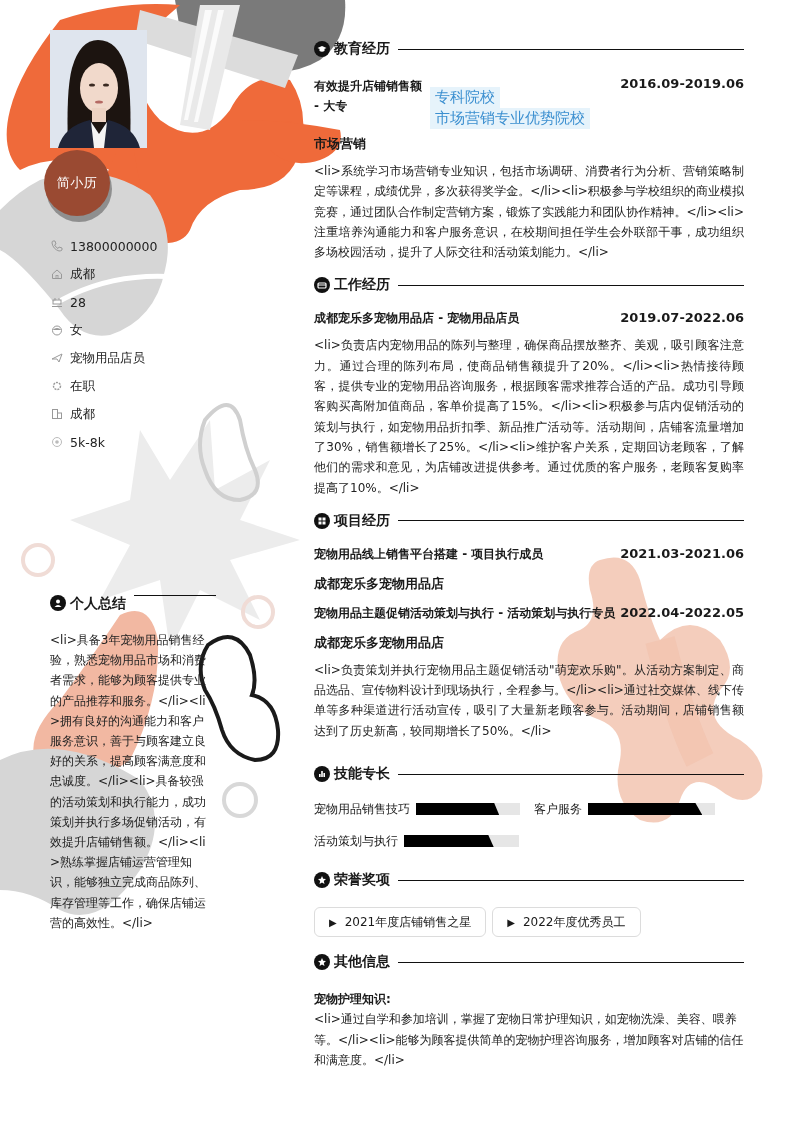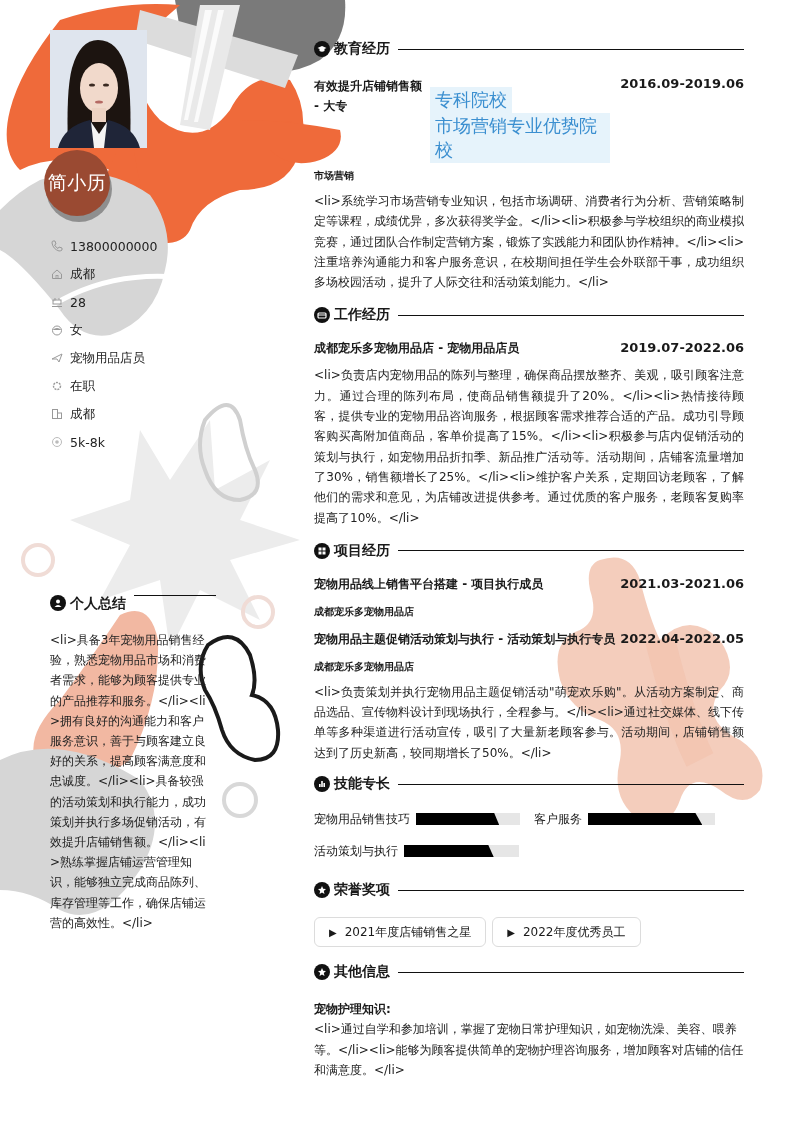--- a/index.html
+++ b/index.html
@@ -5,45 +5,45 @@
   * { margin: 0; padding: 0; box-sizing: border-box; }
   html, body { width: 794px; height: 1136px; overflow: hidden; background: #ffffff; }
   body { font-family: "DejaVu Sans", "Liberation Sans", sans-serif; color: #1a1a1a; position: relative; }
   .bg { position: absolute; left: 0; top: 0; width: 794px; height: 1136px; z-index: 0; }
   .page { position: absolute; left: 0; top: 0; width: 794px; height: 1136px; z-index: 1; }
 
   
   .sidebar { position: absolute; left: 0; top: 0; width: 270px; height: 1136px; }
   .photo { position: absolute; left: 50px; top: 30px; width: 97px; height: 118px; background: #dde3ec; overflow: hidden; }
   .name-circle { position: absolute; left: 44px; top: 150px; width: 66px; height: 66px; border-radius: 50%; background: #9a4a32; box-shadow: 2px 6px 0 #8f8f8f; display: flex; align-items: center; justify-content: center; }
-  .name-circle span { color: #ffffff; font-size: 19px; letter-spacing: 0.5px; }
+  .name-circle span { color: #ffffff; font-size: 13px; letter-spacing: 0.5px; }
   .info-list { position: absolute; left: 50px; top: 232px; text-align: center; }
   .info-item { display: flex; align-items: center; height: 28px; font-size: 12.5px; color: #222; }
   .info-item .ic { width: 14px; height: 14px; margin-right: 6px; color: #999; display: inline-flex; align-items: center; justify-content: center; }
   .info-item .ic svg { width: 12px; height: 12px; }
 
   .sum-title { position: absolute; left: 50px; top: 595px; display: flex; align-items: flex-start; width: 166px; }
   .sum-title .title { font-size: 14px; font-weight: bold; margin-left: 4px; white-space: nowrap; }
   .sum-title .line { flex: 1; height: 1px; background: #111; margin-left: 8px; }
   .sum-text { position: absolute; left: 50px; top: 630px; width: 164px; font-size: 12px; line-height: 20.2px; color: #222; word-break: break-all; }
 
   
   .main { position: absolute; left: 314px; top: 36px; width: 430px; }
   .sec-head { display: flex; align-items: center; height: 26px; }
   .sec-head .title { font-size: 14px; font-weight: bold; margin-left: 4px; white-space: nowrap; }
   .sec-head .line { flex: 1; height: 1px; background: #111; margin-left: 8px; }
   .sec-ic { width: 16px; height: 16px; border-radius: 50%; background: #111; display: inline-flex; align-items: center; justify-content: center; }
   .sec-ic svg { width: 10px; height: 10px; }
 
   .row { display: flex; justify-content: space-between; align-items: flex-start; font-size: 12px; font-weight: bold; }
   .date { font-size: 13px; font-weight: bold; white-space: nowrap; }
-  .sub { font-size: 10px; font-weight: bold; margin-top: 8px; }
+  .sub { font-size: 13px; font-weight: bold; margin-top: 8px; }
   .desc { font-size: 12px; line-height: 20.3px; color: #222; margin-top: 8px; text-align: justify; word-break: break-all; }
 
-  .tag { display: inline-block; background: #e6f3fb; color: #3b8fd0; font-size: 18px; padding: 1px 5px; margin-right: 10px; font-weight: normal; }
+  .tag { display: inline-block; background: #e6f3fb; color: #3b8fd0; font-size: 15px; padding: 1px 5px; margin-right: 10px; font-weight: normal; }
 
   .skill-row { display: flex; align-items: center; font-size: 12px; height: 32px; }
   .bar { position: relative; height: 12px; background: #e6e6e6; margin-left: 6px; }
   .bar .fill { position: absolute; left: 0; top: 0; height: 12px; background: #000; clip-path: polygon(0 0, 94% 0, 100% 100%, 0 100%); }
 
   .award { display: inline-flex; align-items: center; height: 30px; padding: 0 14px; border: 1px solid #dcdcdc; border-radius: 6px; font-size: 12px; margin-right: 6px; background: #fff; }
   .award .tri { font-size: 10px; margin-right: 8px; }
 
   .other-row { display: flex; font-size: 12px; line-height: 20.3px; }
   .other-row .k { font-weight: bold; white-space: nowrap; margin-right: 6px; }
@@ -251,21 +251,21 @@
     </div>
     <div class="sub" style="margin-top:12px;">成都宠乐多宠物用品店</div>
 
     <div class="row" style="margin-top:12px;">
       <div>宠物用品主题促销活动策划与执行 - 活动策划与执行专员</div>
       <div class="date">2022.04-2022.05</div>
     </div>
     <div class="sub" style="margin-top:12px;">成都宠乐多宠物用品店</div>
     <div class="desc">&lt;li&gt;负责策划并执行宠物用品主题促销活动"萌宠欢乐购"。从活动方案制定、商品选品、宣传物料设计到现场执行，全程参与。&lt;/li&gt;&lt;li&gt;通过社交媒体、线下传单等多种渠道进行活动宣传，吸引了大量新老顾客参与。活动期间，店铺销售额达到了历史新高，较同期增长了50%。&lt;/li&gt;</div>
 
-    <div class="sec-head" style="margin-top:8px;">
+    <div class="sec-head" style="margin-top:20px;">
       <span class="sec-ic">
           <svg viewBox="0 0 10 10">
             <rect x="2" y="5" width="1.6" height="3" fill="#fff"></rect>
             <rect x="4.2" y="2" width="1.6" height="6" fill="#fff"></rect>
             <rect x="6.4" y="4" width="1.6" height="4" fill="#fff"></rect>
           </svg>
         </span>
       <span class="title">技能专长</span>
       <span class="line"></span>
     </div>

